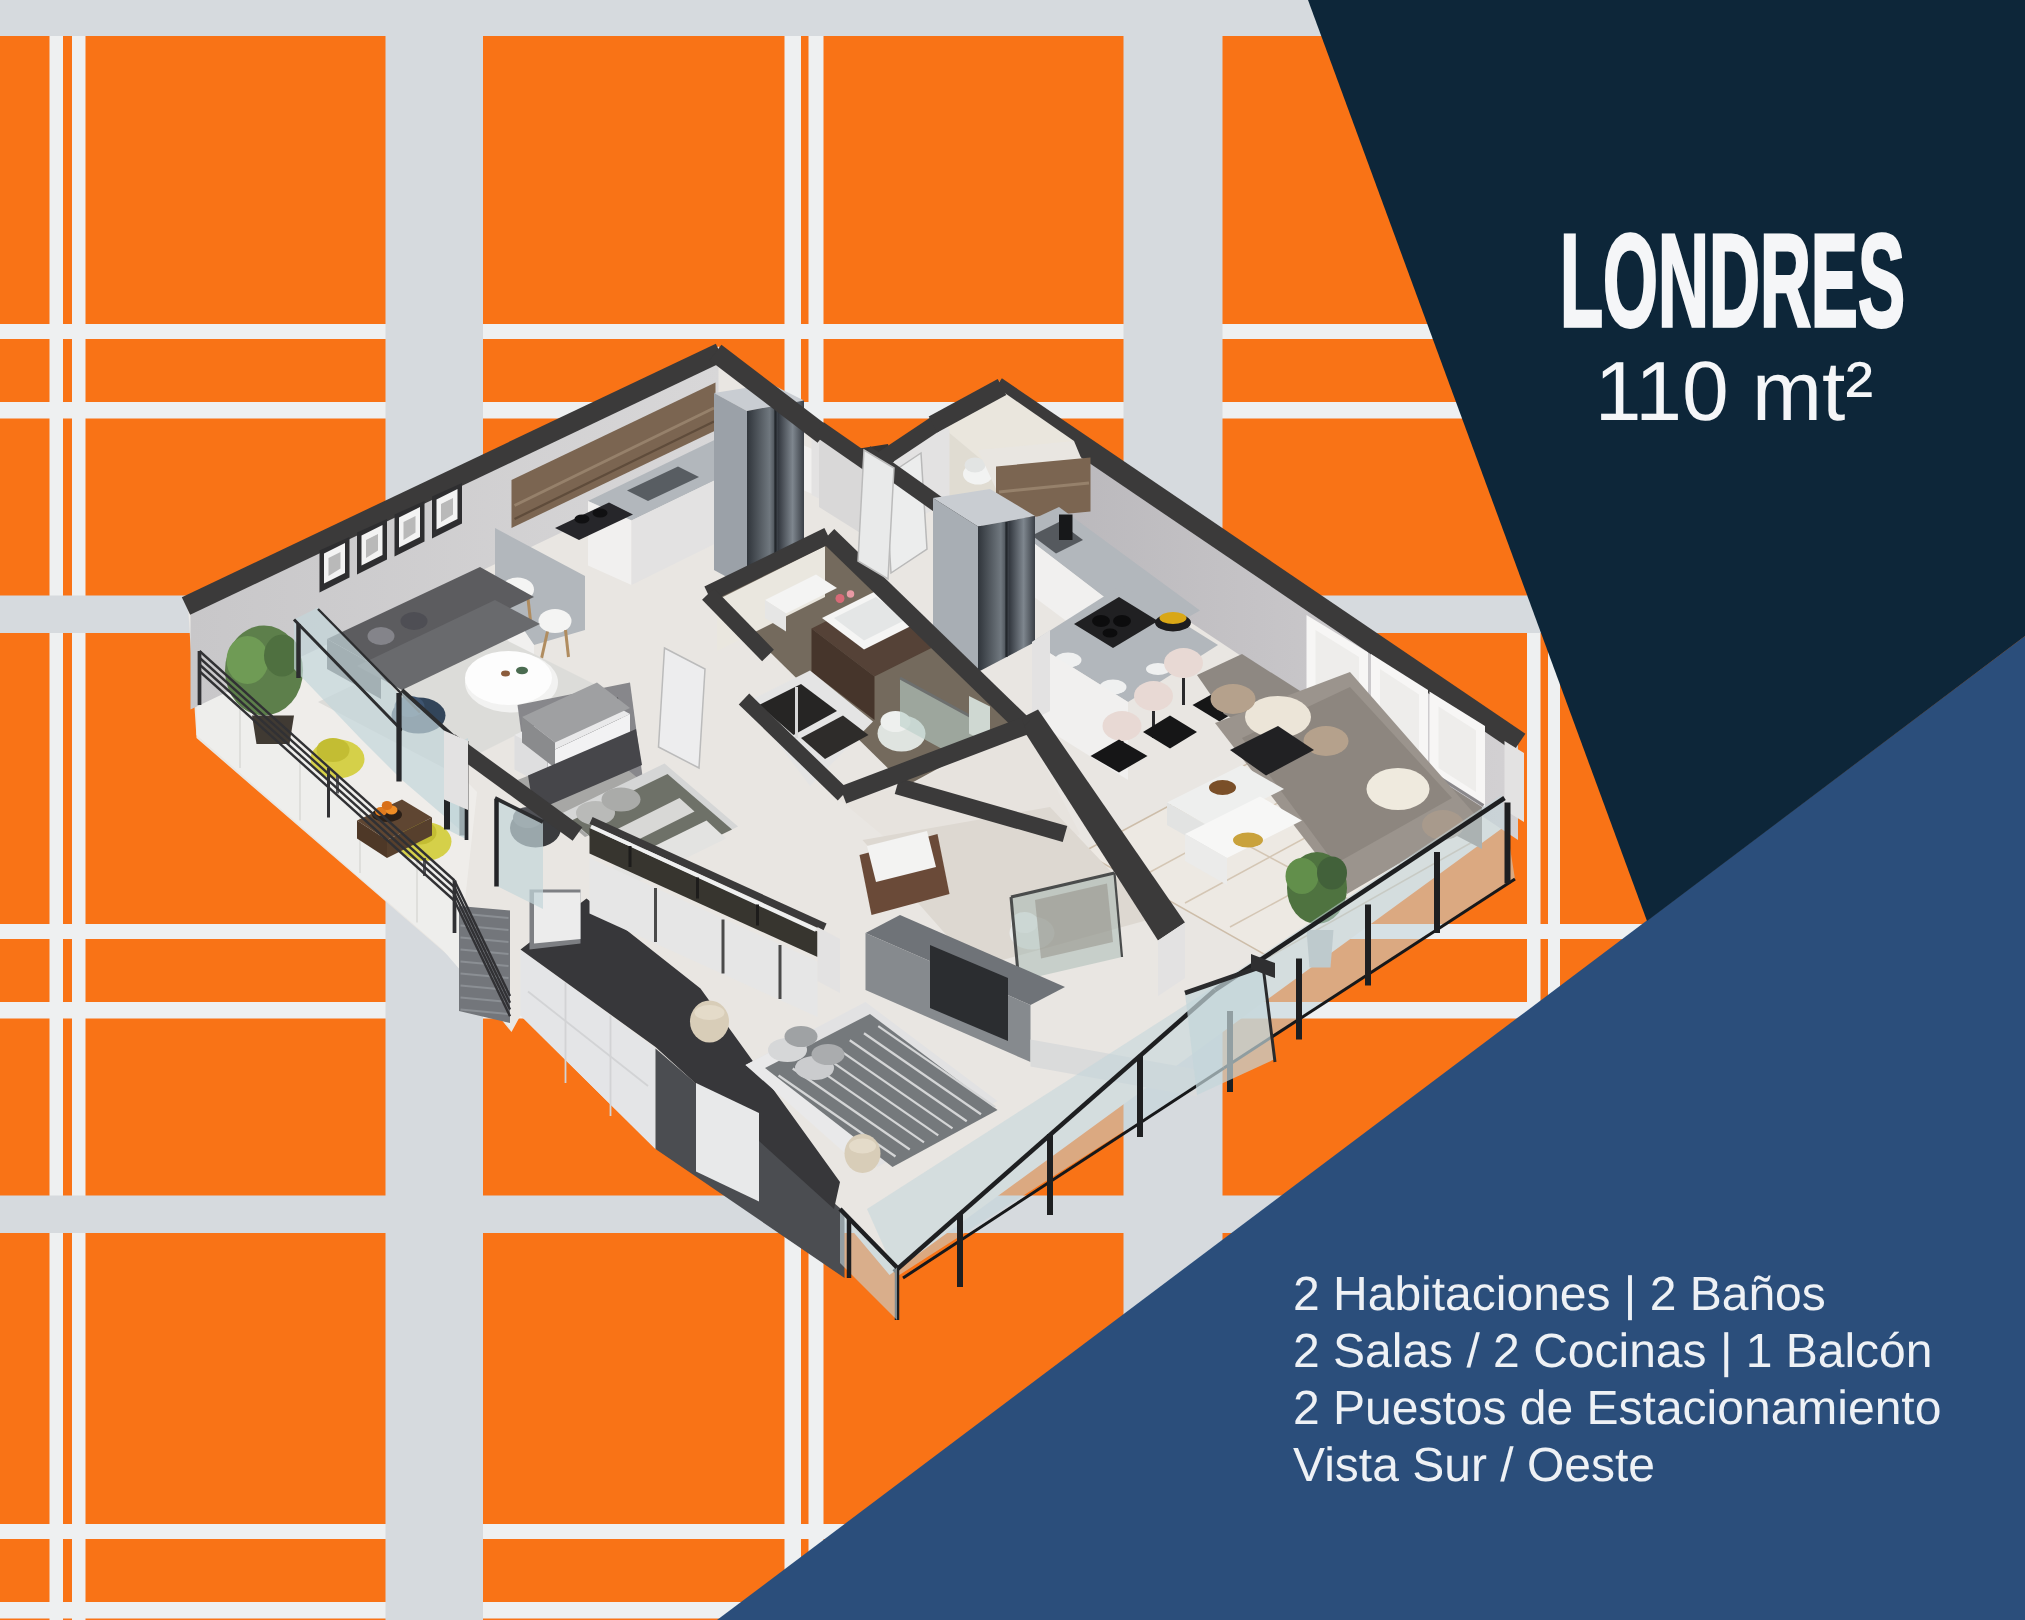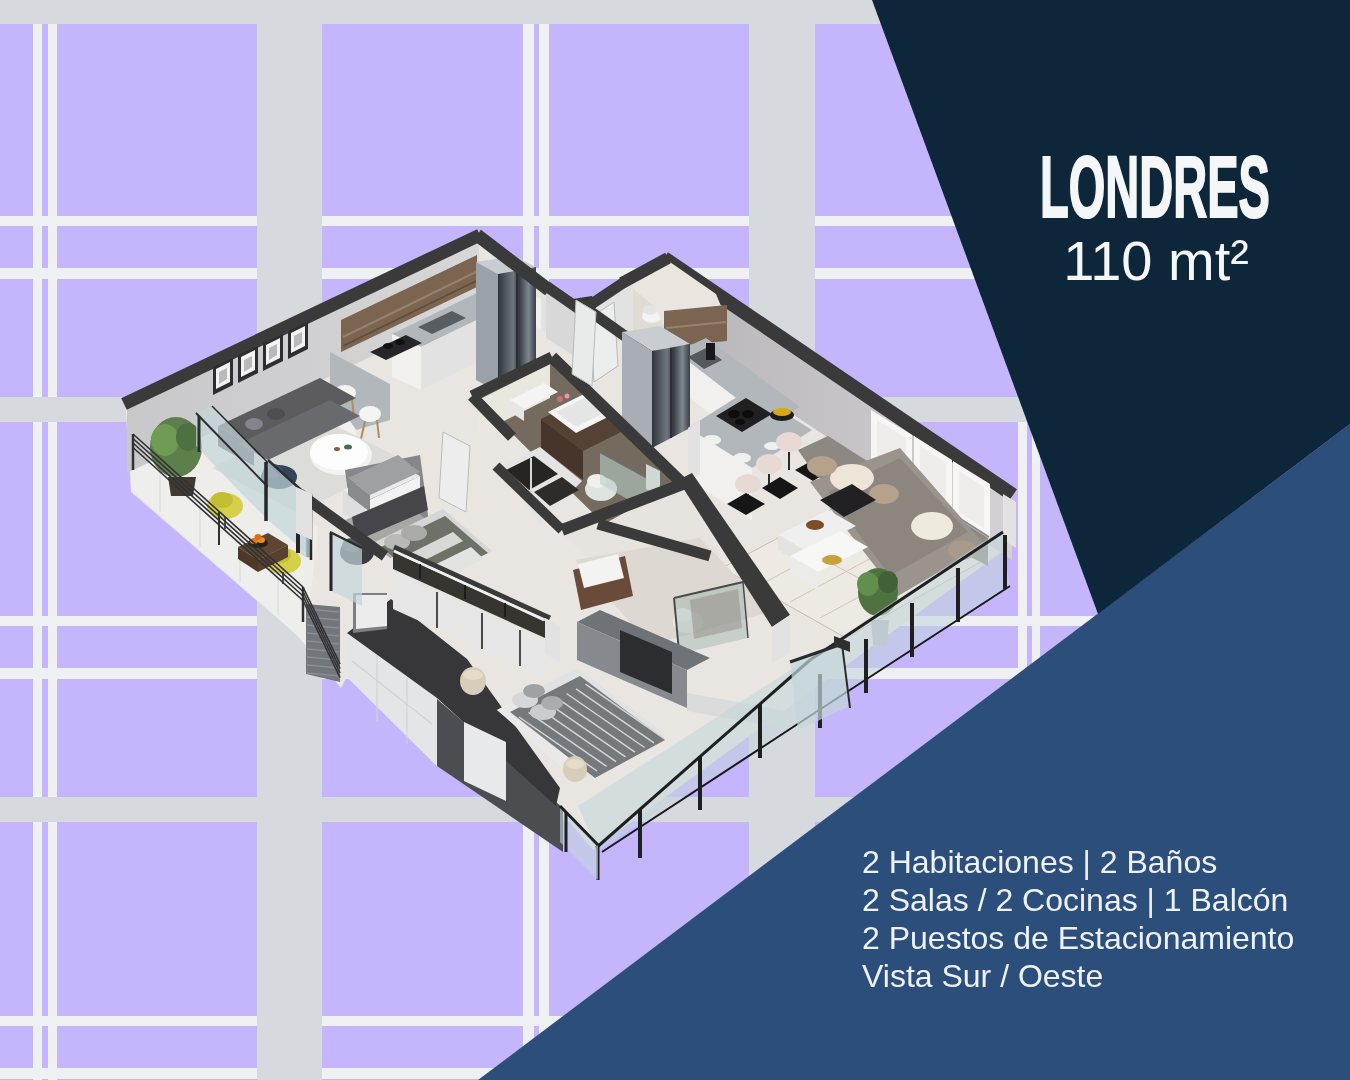--- a/index.html
+++ b/index.html
@@ -1,14 +1,14 @@
 <!DOCTYPE html>
 <html><head><meta charset="utf-8"><title>Londres</title><style>
 html,body{margin:0;padding:0;}
-#canvas{position:relative;width:1350px;height:1080px;background:#c4b5fd;overflow:hidden;
+#canvas{position:relative;width:1350px;height:1080px;background:#f97316;overflow:hidden;
   font-family:"Liberation Sans", sans-serif;}
 .abs{position:absolute;}
 </style></head><body>
 <div id="canvas">
 
 <div>
 
 <div class="abs" style="left:0;top:216px;width:1350px;height:10px;background:#eef0f1"></div>
 <div class="abs" style="left:0;top:268px;width:1350px;height:11px;background:#eef0f1"></div>
 

